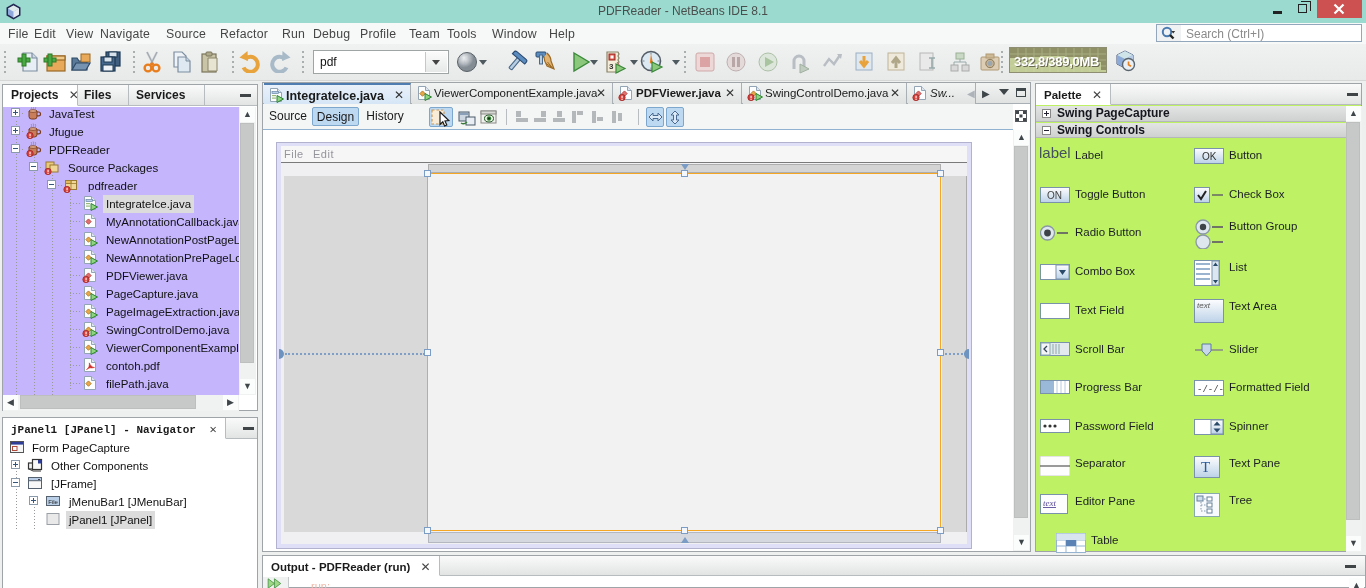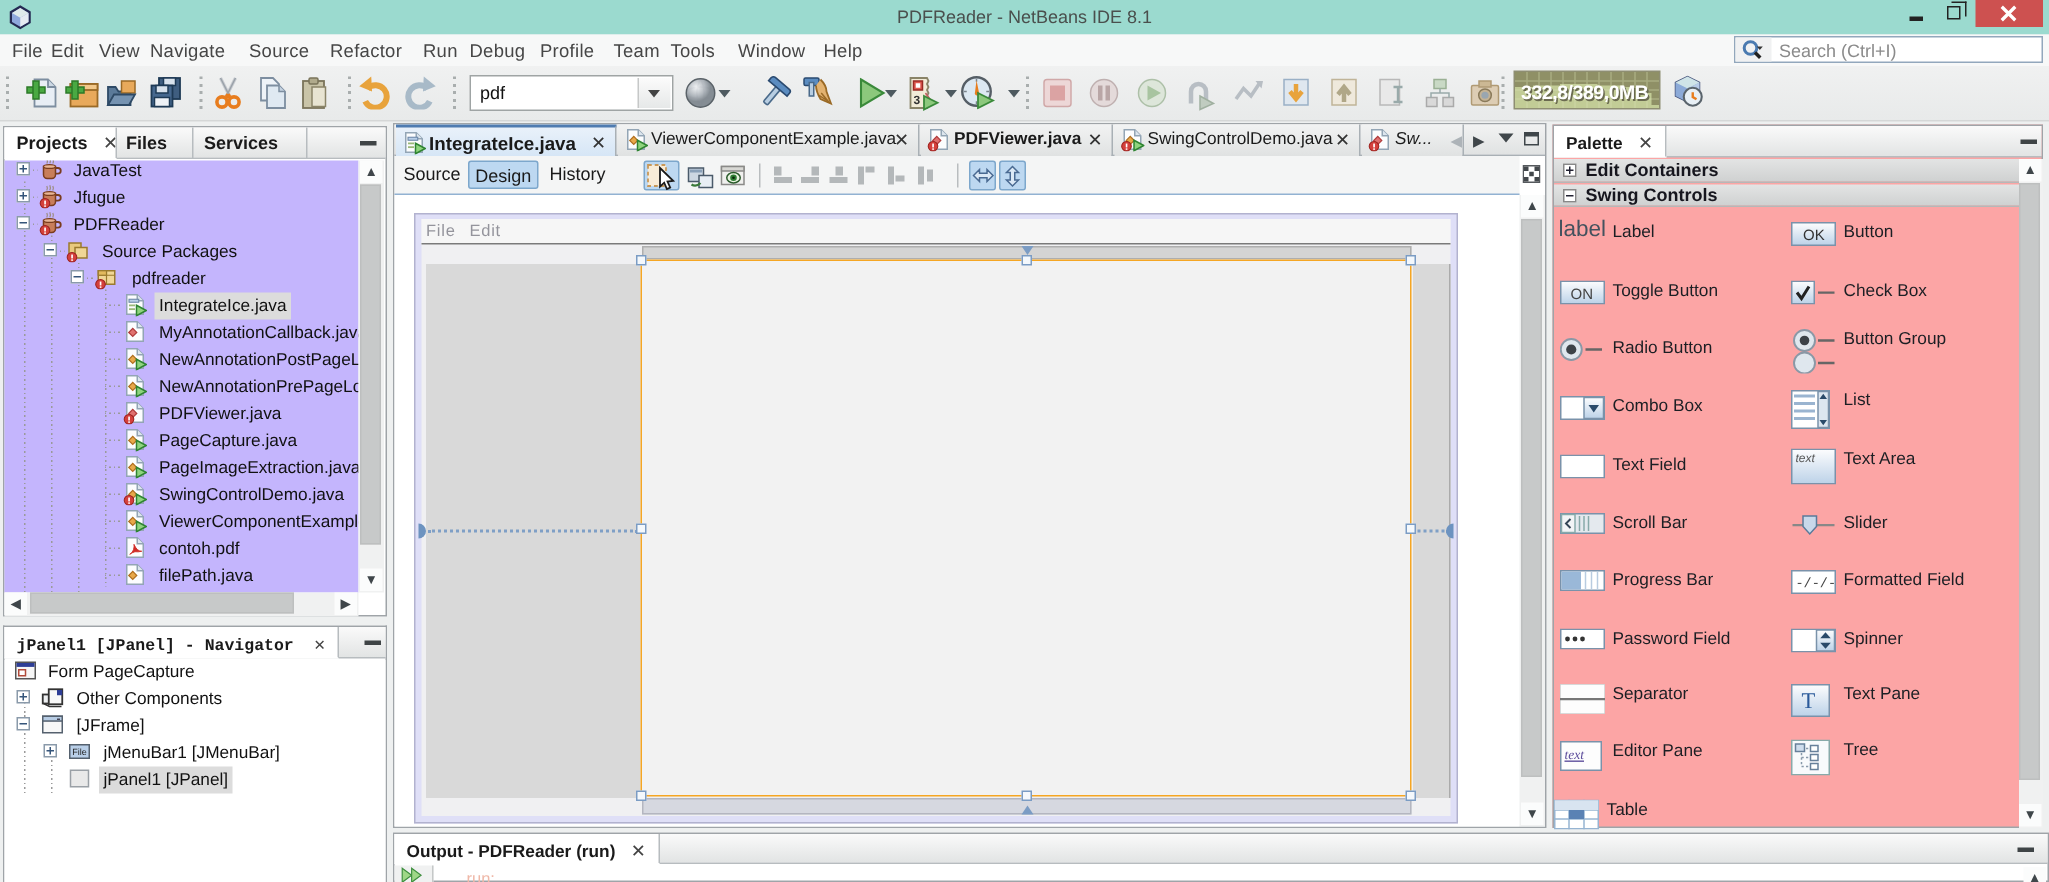--- a/index.html
+++ b/index.html
@@ -61,21 +61,21 @@
 #dtoolbar .viewbtn { position:absolute; top:3px; height:19px; padding-top:2px; color:#1a1a1a; text-align:center; }
 #dtoolbar .viewbtn.on { background:#bdd8f1; border:1px solid #7da7cc; border-radius:2px; }
 #canvas { position:absolute; left:0; top:47px; width:750px; height:421px; background:#fff; }
 
 
 .sbar { position:absolute; background:#f0f1f1; }
 .sarrow { position:absolute; width:15px; height:15px; background:#fbfcfc; color:#3f464a; font-size:9px; text-align:center; line-height:15px; }
 .sthumb { position:absolute; background:#c7c9c9; border:1px solid #bdbfbf; }
 
 
-#palette { position:absolute; left:1035px; top:83px; width:327px; height:469px; background:#fca5a5; border:1px solid #9fa4a8; }
+#palette { position:absolute; left:1035px; top:83px; width:327px; height:469px; background:#bef264; border:1px solid #9fa4a8; }
 .phead { position:absolute; left:0; width:310px; height:15.5px; background:linear-gradient(#e3e4e4,#cfd1d1); border-bottom:1px solid #b5b8b8; font-weight:bold; color:#16161e; font-size:12px; }
 .phead .pm { position:absolute; left:6px; top:3px; width:9px; height:9px; background:#fff; border:1px solid #888; }
 .phead .pm::before { content:""; position:absolute; left:1px; top:3px; width:5px; height:1px; background:#223; }
 .phead .pm.plus::after { content:""; position:absolute; left:3px; top:1px; width:1px; height:5px; background:#223; }
 .phead .ptxt { position:absolute; left:21px; top:0px; }
 .pitem { position:absolute; color:#1c1f24; font-size:11.5px; }
 
 
 #output { position:absolute; left:262px; top:555px; width:1104px; height:33px; background:#fff; border:1px solid #9fa4a8; }
 </style>
@@ -872,21 +872,21 @@
   </div>
 </div>
 
 <div id="palette">
   <div class="tabrow">
     <div class="tab active" style="left:0; font-size:11.5px; padding-top:4px;">Palette <span class="x">✕</span></div>
     <div class="minbtn" style="left:311px"></div>
   </div>
   <div class="phead" style="top:22px;">
         <div class="pm plus"></div>
-        <div class="ptxt">Edit Containers</div>
+        <div class="ptxt">Swing PageCapture</div>
       </div>
   <div class="phead" style="top:38.5px;">
         <div class="pm"></div>
         <div class="ptxt">Swing Controls</div>
       </div>
   <div id="pitems">
         <div class="pitem" style="left:4px; top:64px; width:150px; height:30px;">
           <div style="position:absolute; left:0; top:0;">
             <div style="position:absolute;left:-1px;top:-4px;font-size:15px;color:#44525e;">label</div>
           </div>
@@ -1138,21 +1138,21 @@
                 <path d="M7,6 h5 M7,6 v12 h5 M7,12 h5"></path>
               </g>
               <rect x="3" y="3" width="6" height="5" fill="#cfdded" stroke="#67809a"></rect>
               <rect x="13" y="4" width="5" height="4" fill="#fff" stroke="#67809a"></rect>
               <rect x="13" y="10" width="5" height="4" fill="#fff" stroke="#67809a"></rect>
               <rect x="13" y="16" width="5" height="4" fill="#fff" stroke="#67809a"></rect>
             </svg>
           </div>
           <span style="position:absolute; left:35px; top:1px;">Tree</span>
         </div>
-        <div class="pitem" style="left:0; top:449px; width:150px; height:30px;">
+        <div class="pitem" style="left:20px; top:449px; width:150px; height:30px;">
           <div style="position:absolute; left:0; top:0;">
             <svg width="30" height="20" style="position:absolute">
               <g stroke="#96b4d2" stroke-width="1">
                 <rect x="0.5" y="0.5" width="29" height="19" fill="#fff"></rect>
                 <line x1="0" y1="7" x2="30" y2="7"></line>
                 <line x1="0" y1="13" x2="30" y2="13"></line>
                 <line x1="10" y1="0" x2="10" y2="20"></line>
                 <line x1="20" y1="0" x2="20" y2="20"></line>
               </g>
               <rect x="0.5" y="0.5" width="29" height="6.5" fill="#d8e4f0"></rect>

